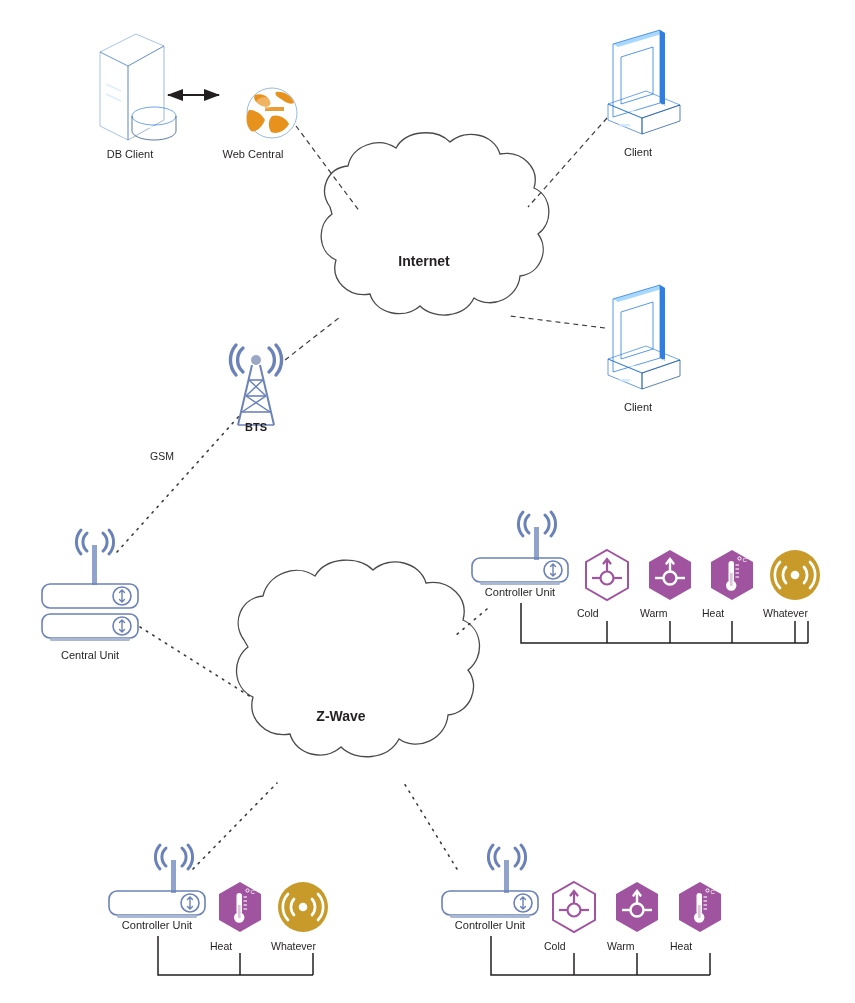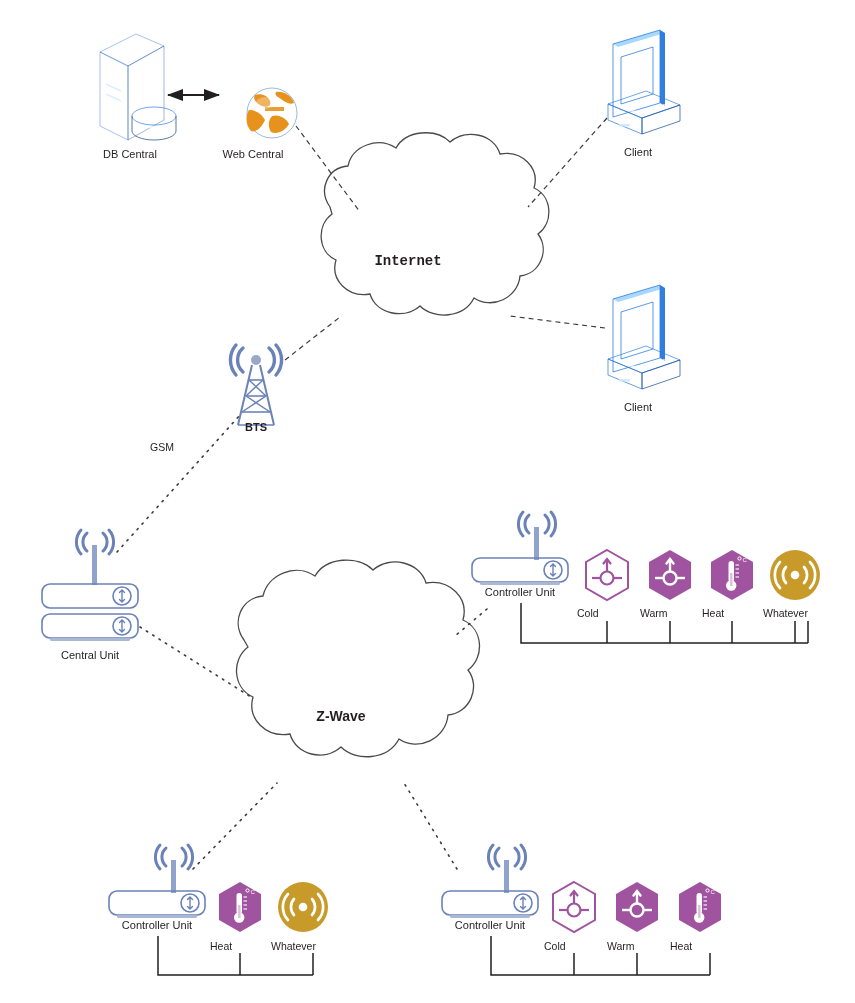--- a/index.html
+++ b/index.html
@@ -456,34 +456,34 @@
         <line x1="703.5" y1="897" x2="707" y2="897"></line>
         <line x1="703.5" y1="901" x2="707" y2="901"></line>
         <line x1="703.5" y1="905" x2="707" y2="905"></line>
         <line x1="703.5" y1="909" x2="707" y2="909"></line>
       </g>
       <circle cx="707.5" cy="890.5" r="1.6" fill="none" stroke="#ffffff" stroke-width="1"></circle>
       <text x="710.5" y="893.5" font-family="Liberation Sans, sans-serif" font-size="6" fill="#ffffff">C</text>
     </g>
   </svg>
 
-  <div class="cloud-label" style="left:348px; top:253px; width:120px;font-family:Liberation Mono, monospace;">Internet</div>
+  <div class="cloud-label" style="left:364px; top:253px; width:120px;">Internet</div>
   <div class="cloud-label" style="left:281px; top:708px; width:120px;">Z-Wave</div>
 
-  <div class="node-label" style="left:90px; top:148px; width:80px;">DB Central</div>
+  <div class="node-label" style="left:90px; top:148px; width:80px;">DB Client</div>
   <div class="node-label" style="left:213px; top:148px; width:80px;">Web Central</div>
   <div class="node-label" style="left:608px; top:146px; width:60px;">Client</div>
   <div class="node-label" style="left:608px; top:401px; width:60px;">Client</div>
   <div class="node-label bold" style="left:226px; top:421px; width:60px;">BTS</div>
   <div class="node-label" style="left:40px; top:649px; width:100px;">Central Unit</div>
   <div class="node-label" style="left:470px; top:586px; width:100px;">Controller Unit</div>
   <div class="node-label" style="left:107px; top:919px; width:100px;">Controller Unit</div>
   <div class="node-label" style="left:440px; top:919px; width:100px;">Controller Unit</div>
 
-  <div class="edge-label" style="left:149px; top:441px;">GSM</div>
+  <div class="edge-label" style="left:149px; top:450px;">GSM</div>
 
   <div class="sensor-label" style="left:577px; top:607px; width:60px;">Cold</div>
   <div class="sensor-label" style="left:640px; top:607px; width:60px;">Warm</div>
   <div class="sensor-label" style="left:702px; top:607px; width:60px;">Heat</div>
   <div class="sensor-label" style="left:763px; top:607px; width:66px;">Whatever</div>
 
   <div class="sensor-label" style="left:210px; top:940px; width:60px;">Heat</div>
   <div class="sensor-label" style="left:271px; top:940px; width:66px;">Whatever</div>
 
   <div class="sensor-label" style="left:544px; top:940px; width:60px;">Cold</div>

